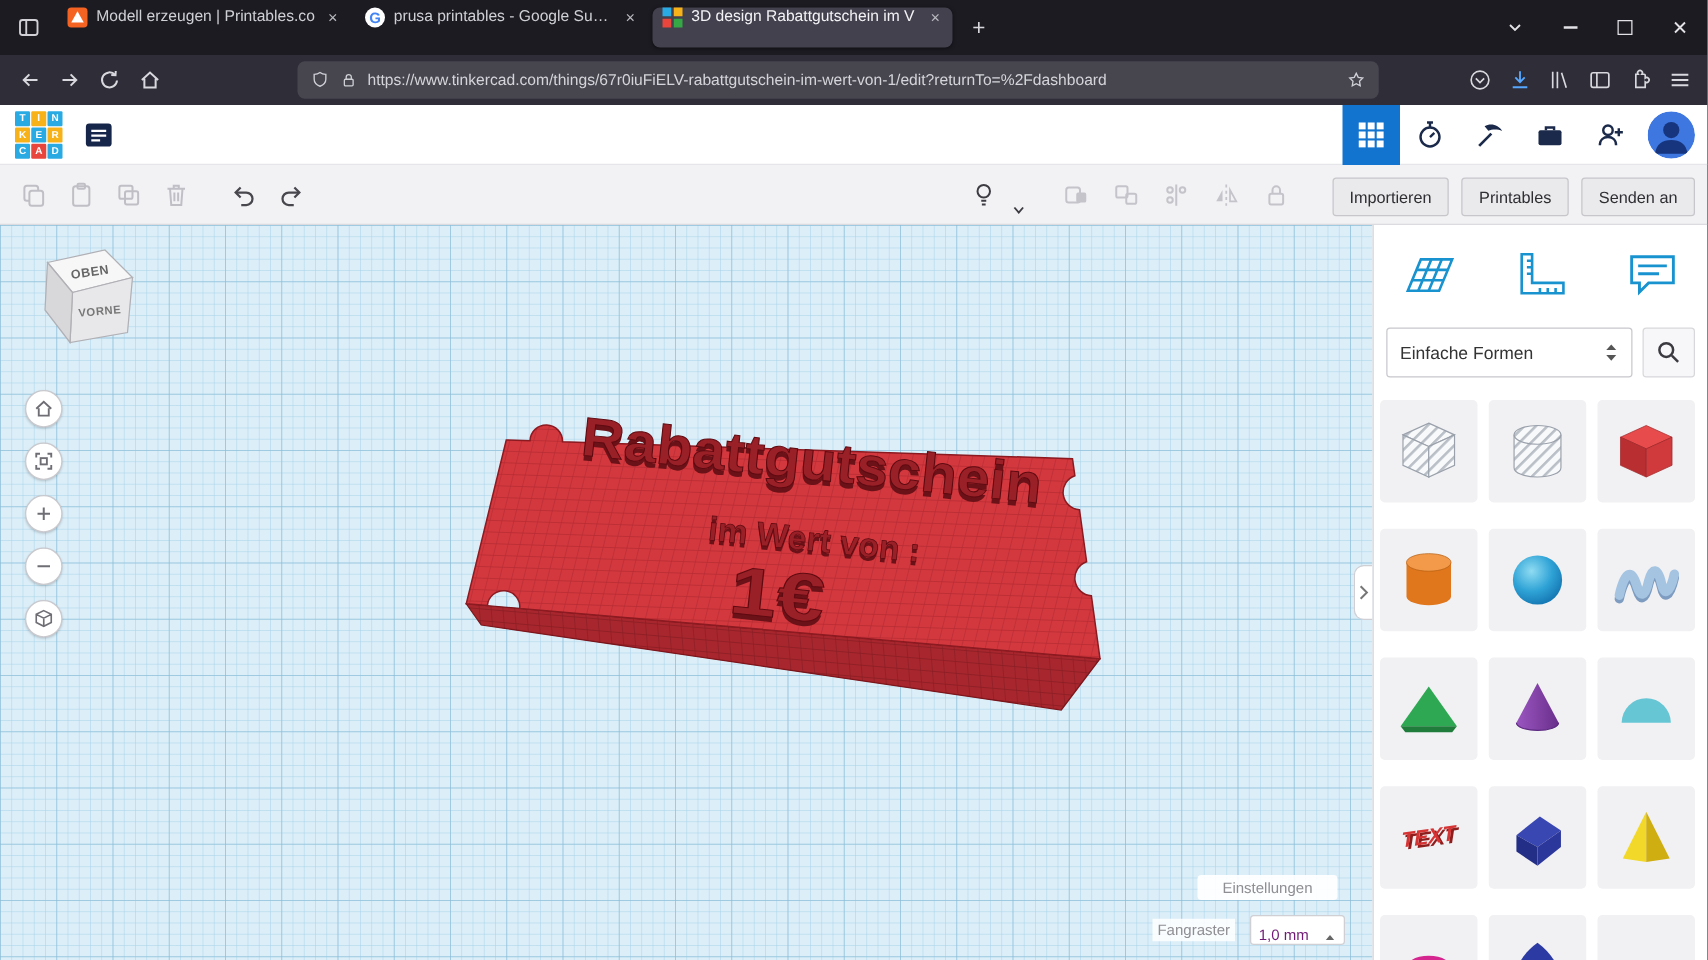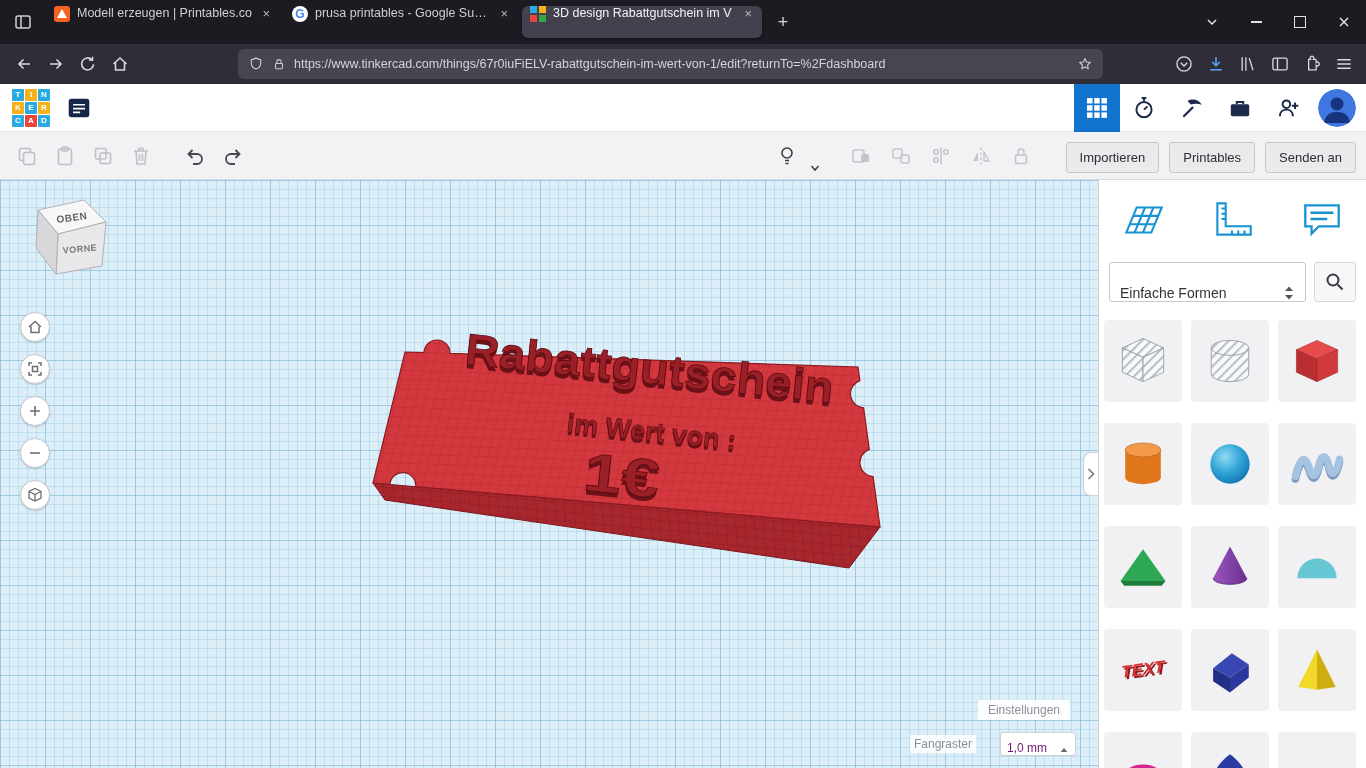--- a/index.html
+++ b/index.html
@@ -53,32 +53,32 @@
   .viewport{position:relative;flex:1;overflow:hidden;
     background:
       linear-gradient(to right, rgba(137,188,214,.6) 1px, transparent 1px) 0 0/45px 45px,
       linear-gradient(to bottom, rgba(137,188,214,.6) 1px, transparent 1px) 0 0/45px 45px,
       linear-gradient(to right, rgba(168,210,232,.55) 1px, transparent 1px) 0 0/9px 9px,
       linear-gradient(to bottom, rgba(168,210,232,.55) 1px, transparent 1px) 0 0/9px 9px,
       #dceff9;}
   .scene{position:absolute;inset:0;}
   .viewcube{position:absolute;left:14px;top:8px;}
   .vnav{position:absolute;left:20px;width:30px;height:30px;border-radius:50%;background:#fff;border:1px solid #c9c9ce;box-shadow:0 1px 2px rgba(0,0,0,.18);display:flex;align-items:center;justify-content:center;box-sizing:border-box;}
-  .settings-chip{position:absolute;right:28px;bottom:48px;background:rgba(255,255,255,.92);color:#8e8e93;font-size:12px;padding:3px 10px;border-radius:3px;}
-  .snap-row{position:absolute;right:22px;bottom:12px;display:flex;align-items:center;gap:24px;margin-top:36px;}
+  .settings-chip{position:absolute;right:28px;bottom:48px;background:rgba(255,255,255,.92);color:#8e8e93;font-size:12px;padding:3px 20px;border-radius:3px;}
+  .snap-row{position:absolute;right:22px;bottom:12px;display:flex;align-items:center;gap:12px;margin-top:36px;}
   .snap-label{color:#8e8e93;font-size:12px;background:rgba(255,255,255,.85);padding:2px 4px;}
   .snap-select{width:76px;height:24px;background:#fff;border:1px solid #cfcfd4;border-radius:3px;display:flex;align-items:flex-end;justify-content:space-between;padding:0 6px;font-size:12px;color:#701a75;box-sizing:border-box;}
   .panel-handle{position:absolute;right:0;top:272px;width:15px;height:44px;background:#fff;border:1px solid #cfcfd4;border-right:none;border-radius:8px 0 0 8px;display:flex;align-items:center;justify-content:center;box-sizing:border-box;}
 
   
   .panel{width:268px;background:#fff;border-left:1px solid #d4d4d8;box-sizing:border-box;overflow:hidden;position:relative;}
   .panel-tools{display:flex;padding-top:12px;}
   .ptool{flex:1;display:flex;align-items:center;justify-content:center;height:54px;}
   .panel-search{display:flex;gap:8px;margin:16px 10px 0 10px;}
-  .shape-select{flex:1;height:40px;border:1px solid #c8c8cd;border-radius:3px;background:#fff;display:flex;align-items:flex-end;justify-content:space-between;padding:0 10px;font-size:14px;color:#333;box-sizing:border-box;}
+  .shape-select{flex:1;height:40px;border:1px solid #c8c8cd;border-radius:3px;background:#fff;display:flex;align-items:center;justify-content:space-between;padding:0 10px;font-size:14px;color:#333;box-sizing:border-box;}
   .search-btn{width:42px;height:40px;border:1px solid #d8d8dc;border-radius:3px;background:#f7f7f9;display:flex;align-items:center;justify-content:center;box-sizing:border-box;}
   .shape-grid{display:grid;grid-template-columns:repeat(3,78px);gap:21px 9px;padding:18px 0 0 5px;}
   .shape-card{width:78px;height:82px;background:#f1f1f3;border-radius:4px;display:flex;align-items:center;justify-content:center;}
   .text-shape{font-weight:bold;font-style:italic;font-size:17px;color:#d63434;text-shadow:2px 2px 0 #8e1d1d;transform:rotate(-8deg) skewX(-6deg);letter-spacing:0;}
 
   svg{display:block;}
 </style>
 </head>
 <body>
 

